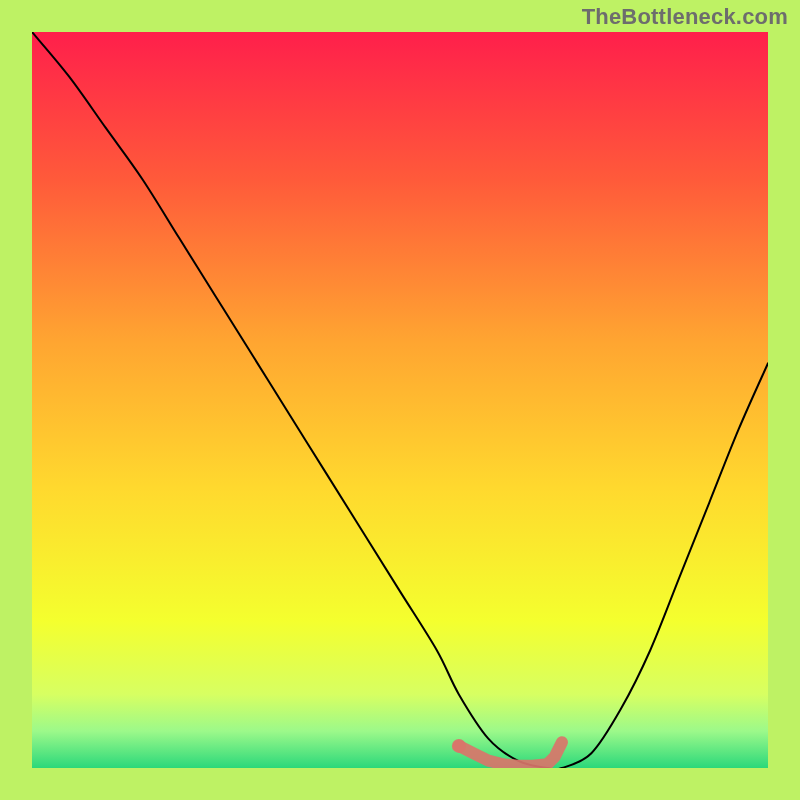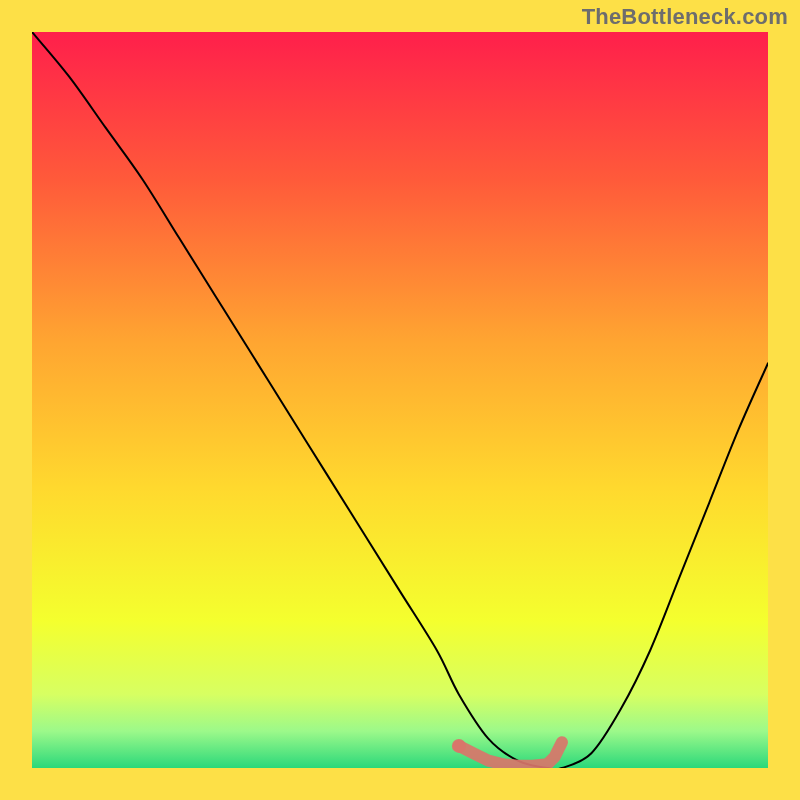--- a/index.html
+++ b/index.html
@@ -1,21 +1,21 @@
 <!DOCTYPE html>
 <html><head>
 <meta charset="utf-8">
 <style>
   * { margin: 0; padding: 0; box-sizing: border-box; }
   html, body { width: 800px; height: 800px; overflow: hidden; background: #000; }
   .frame {
     position: relative;
     width: 800px;
     height: 800px;
-    background: #fde047;
+    background: #bef264;
   }
   .watermark {
     position: absolute;
     top: 4px;
     right: 12px;
     font-family: Arial, Helvetica, sans-serif;
     font-size: 22px;
     font-weight: 600;
     color: #6d6d6d;
     letter-spacing: 0.2px;

